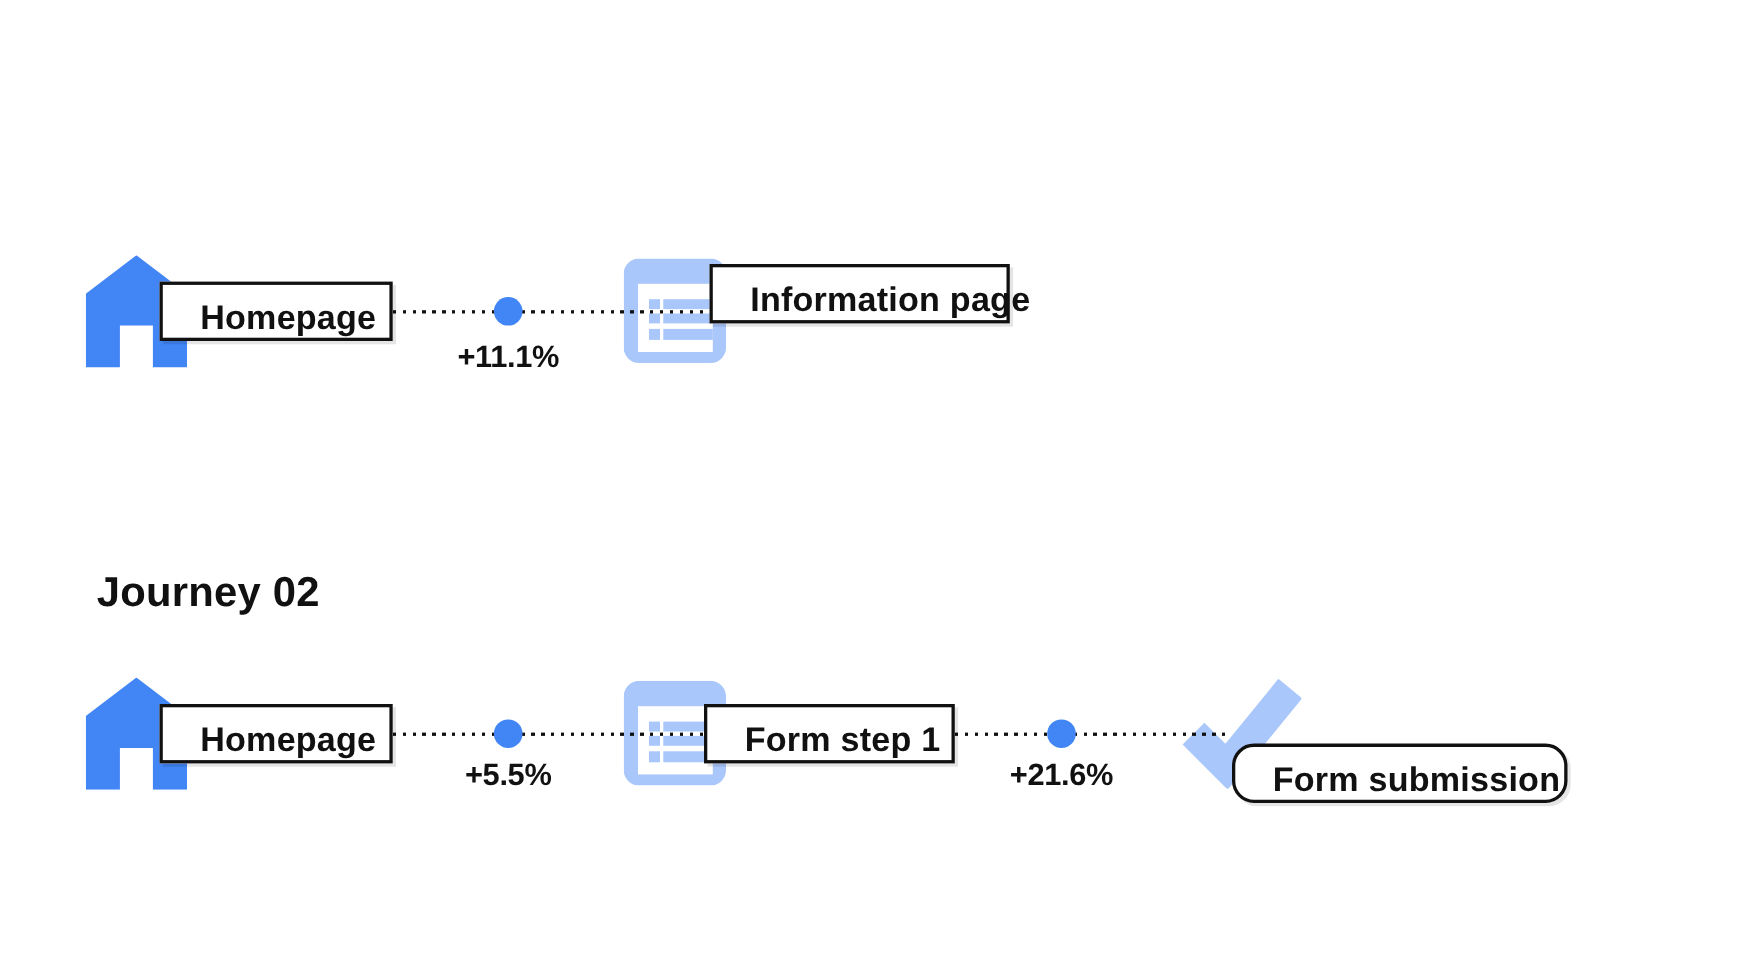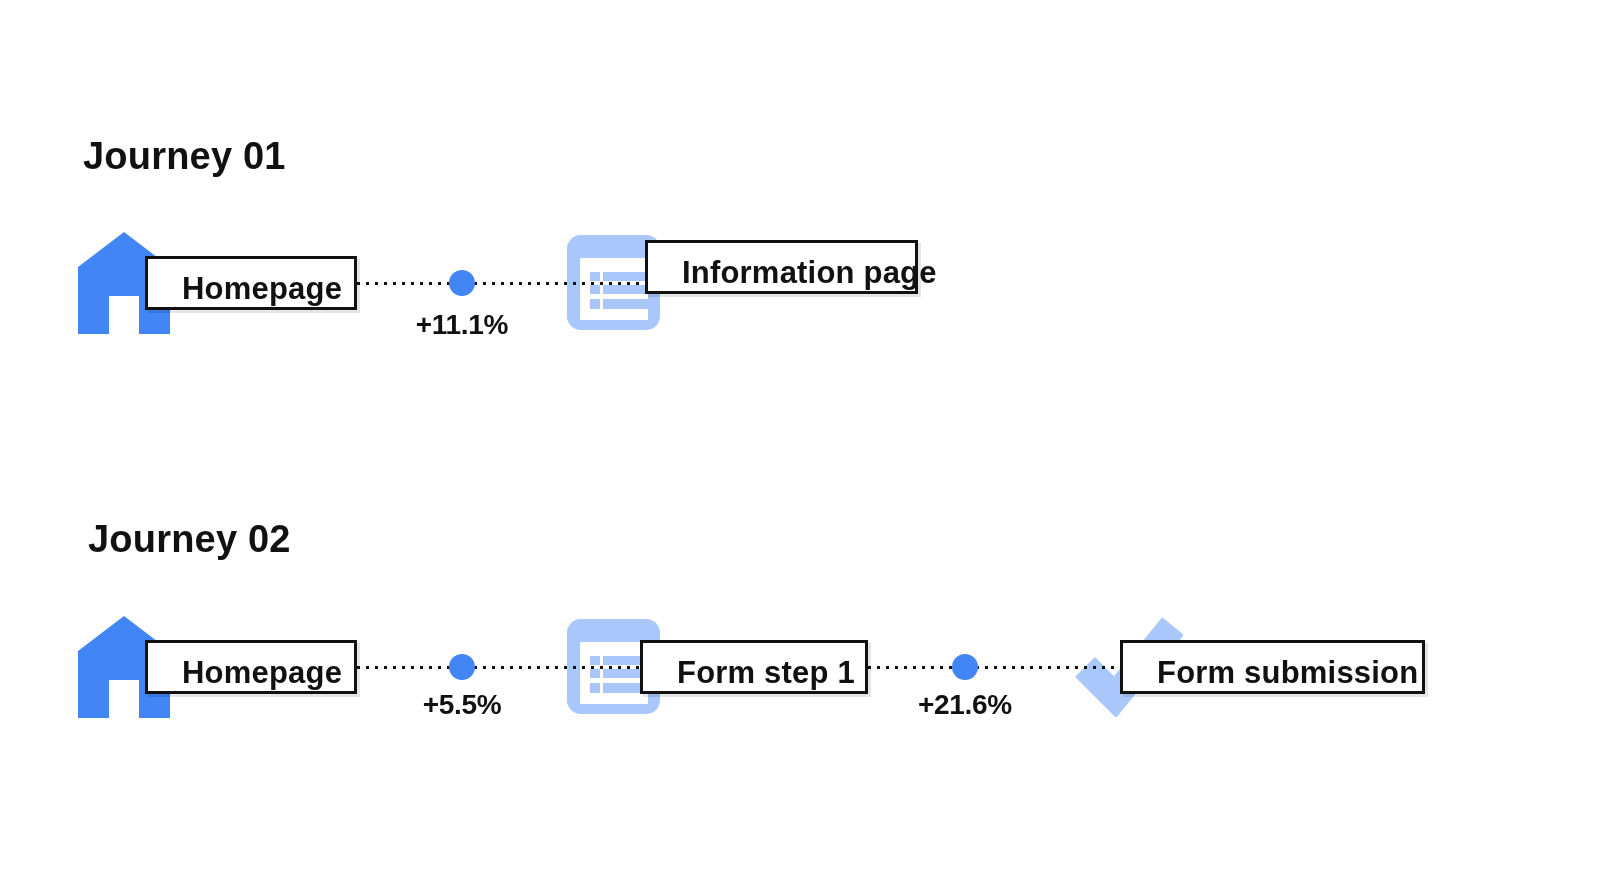--- a/index.html
+++ b/index.html
@@ -71,21 +71,20 @@
     letter-spacing:-0.3px;
     z-index:5;
     white-space:nowrap;
   }
 </style>
 </head>
 <body>
 
 <div class="canvas">
 
-  <div class="journey-title" style="left:83px; top:134px;">Journey 01</div>
 
   <div class="icon" style="left:78px; top:232px; width:92px; height:102px;">
     <svg width="92" height="102" viewBox="0 0 92 102" aria-hidden="true">
       <path d="M46 0 L92 35 L92 102 L61 102 L61 64 L31 64 L31 102 L0 102 L0 35 Z" fill="#4285F4"></path>
     </svg>
   </div>
 
   <div class="node-box" style="left:145px; top:256px; width:212px;">
     <span class="node-label">Homepage</span>
   </div>
@@ -147,17 +146,17 @@
   <div class="connector" style="left:868px; top:666px; width:252px;"></div>
   <div class="connector-dot" style="left:952px; top:654px;"></div>
   <div class="delta-label" style="left:865px; top:689px;">+21.6%</div>
 
   <div class="icon" style="left:1075px; top:617px; width:108px; height:100px;">
     <svg width="108" height="100" viewBox="0 0 108 100" aria-hidden="true">
       <polyline points="10,50 40,80 98,9" fill="none" stroke="#A9C7FA" stroke-width="28" stroke-linecap="butt" stroke-linejoin="miter"></polyline>
     </svg>
   </div>
 
-  <div class="node-box" style="left:1120px; top:640px; width:305px;">
+  <div class="node-box" style="left:1120px; top:676px; width:305px;border-radius:20px;">
     <span class="node-label">Form submission</span>
   </div>
 
 </div>
 
 </body></html>

